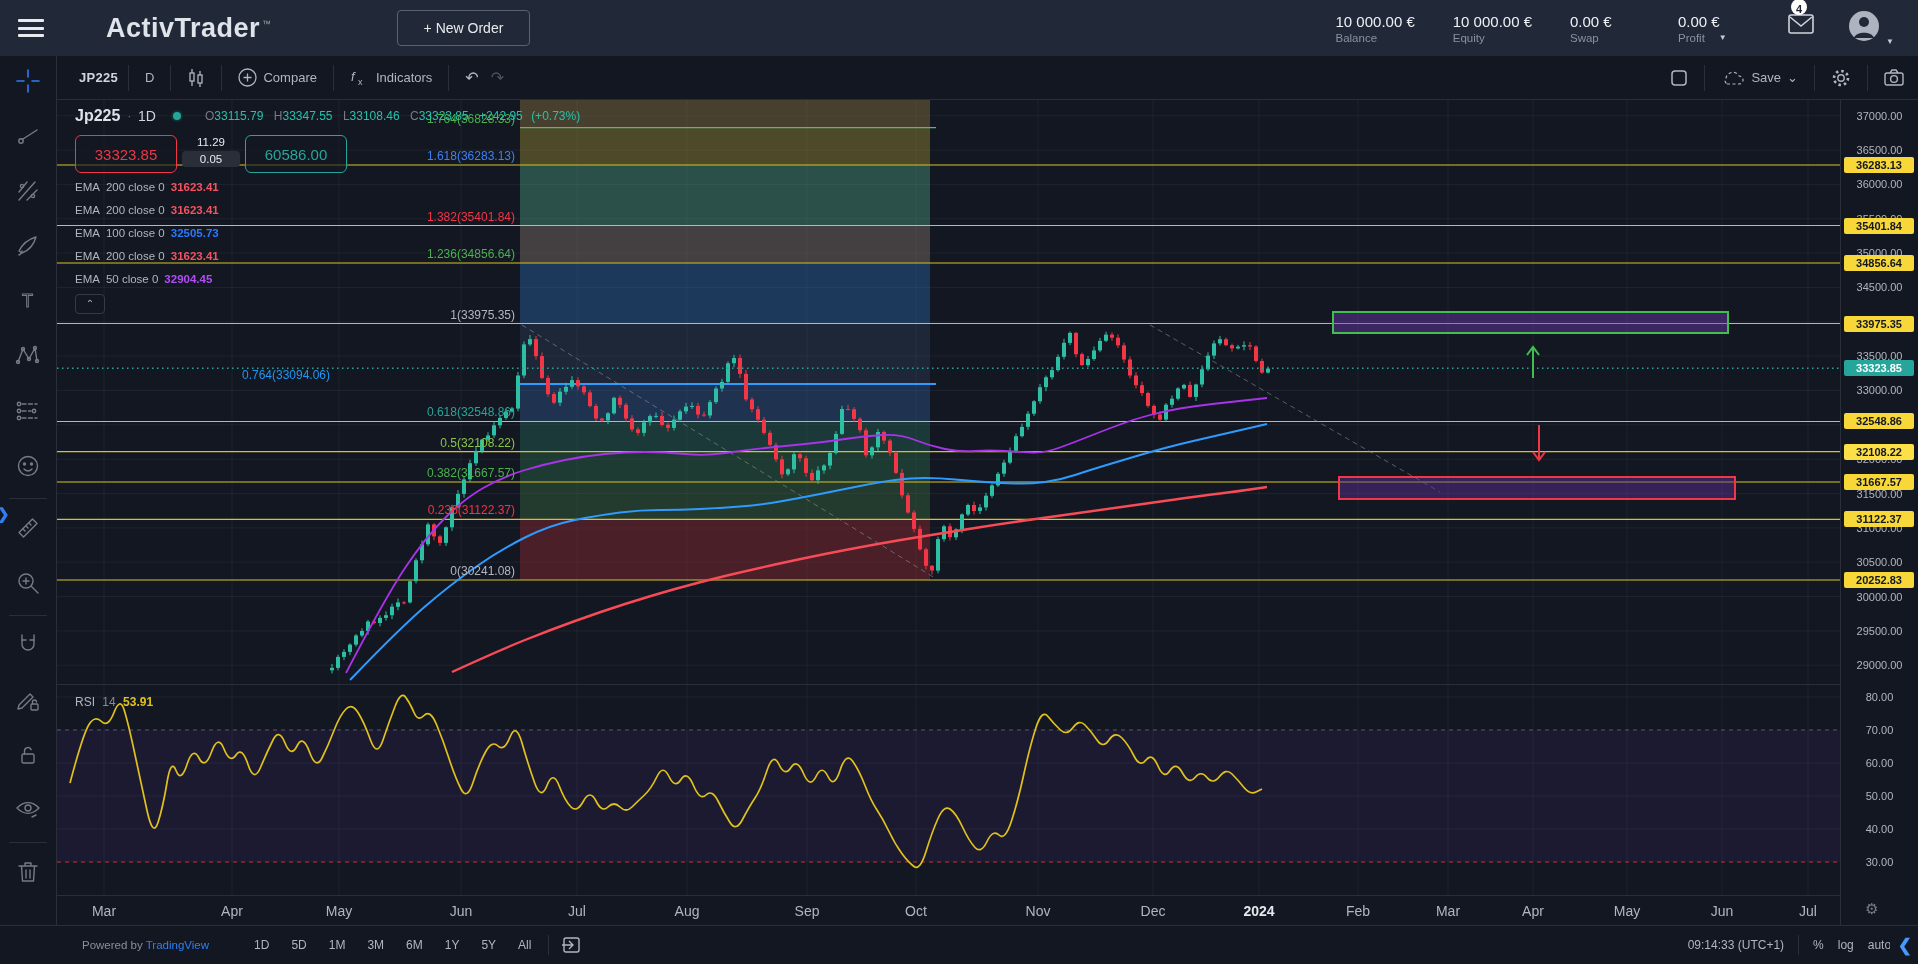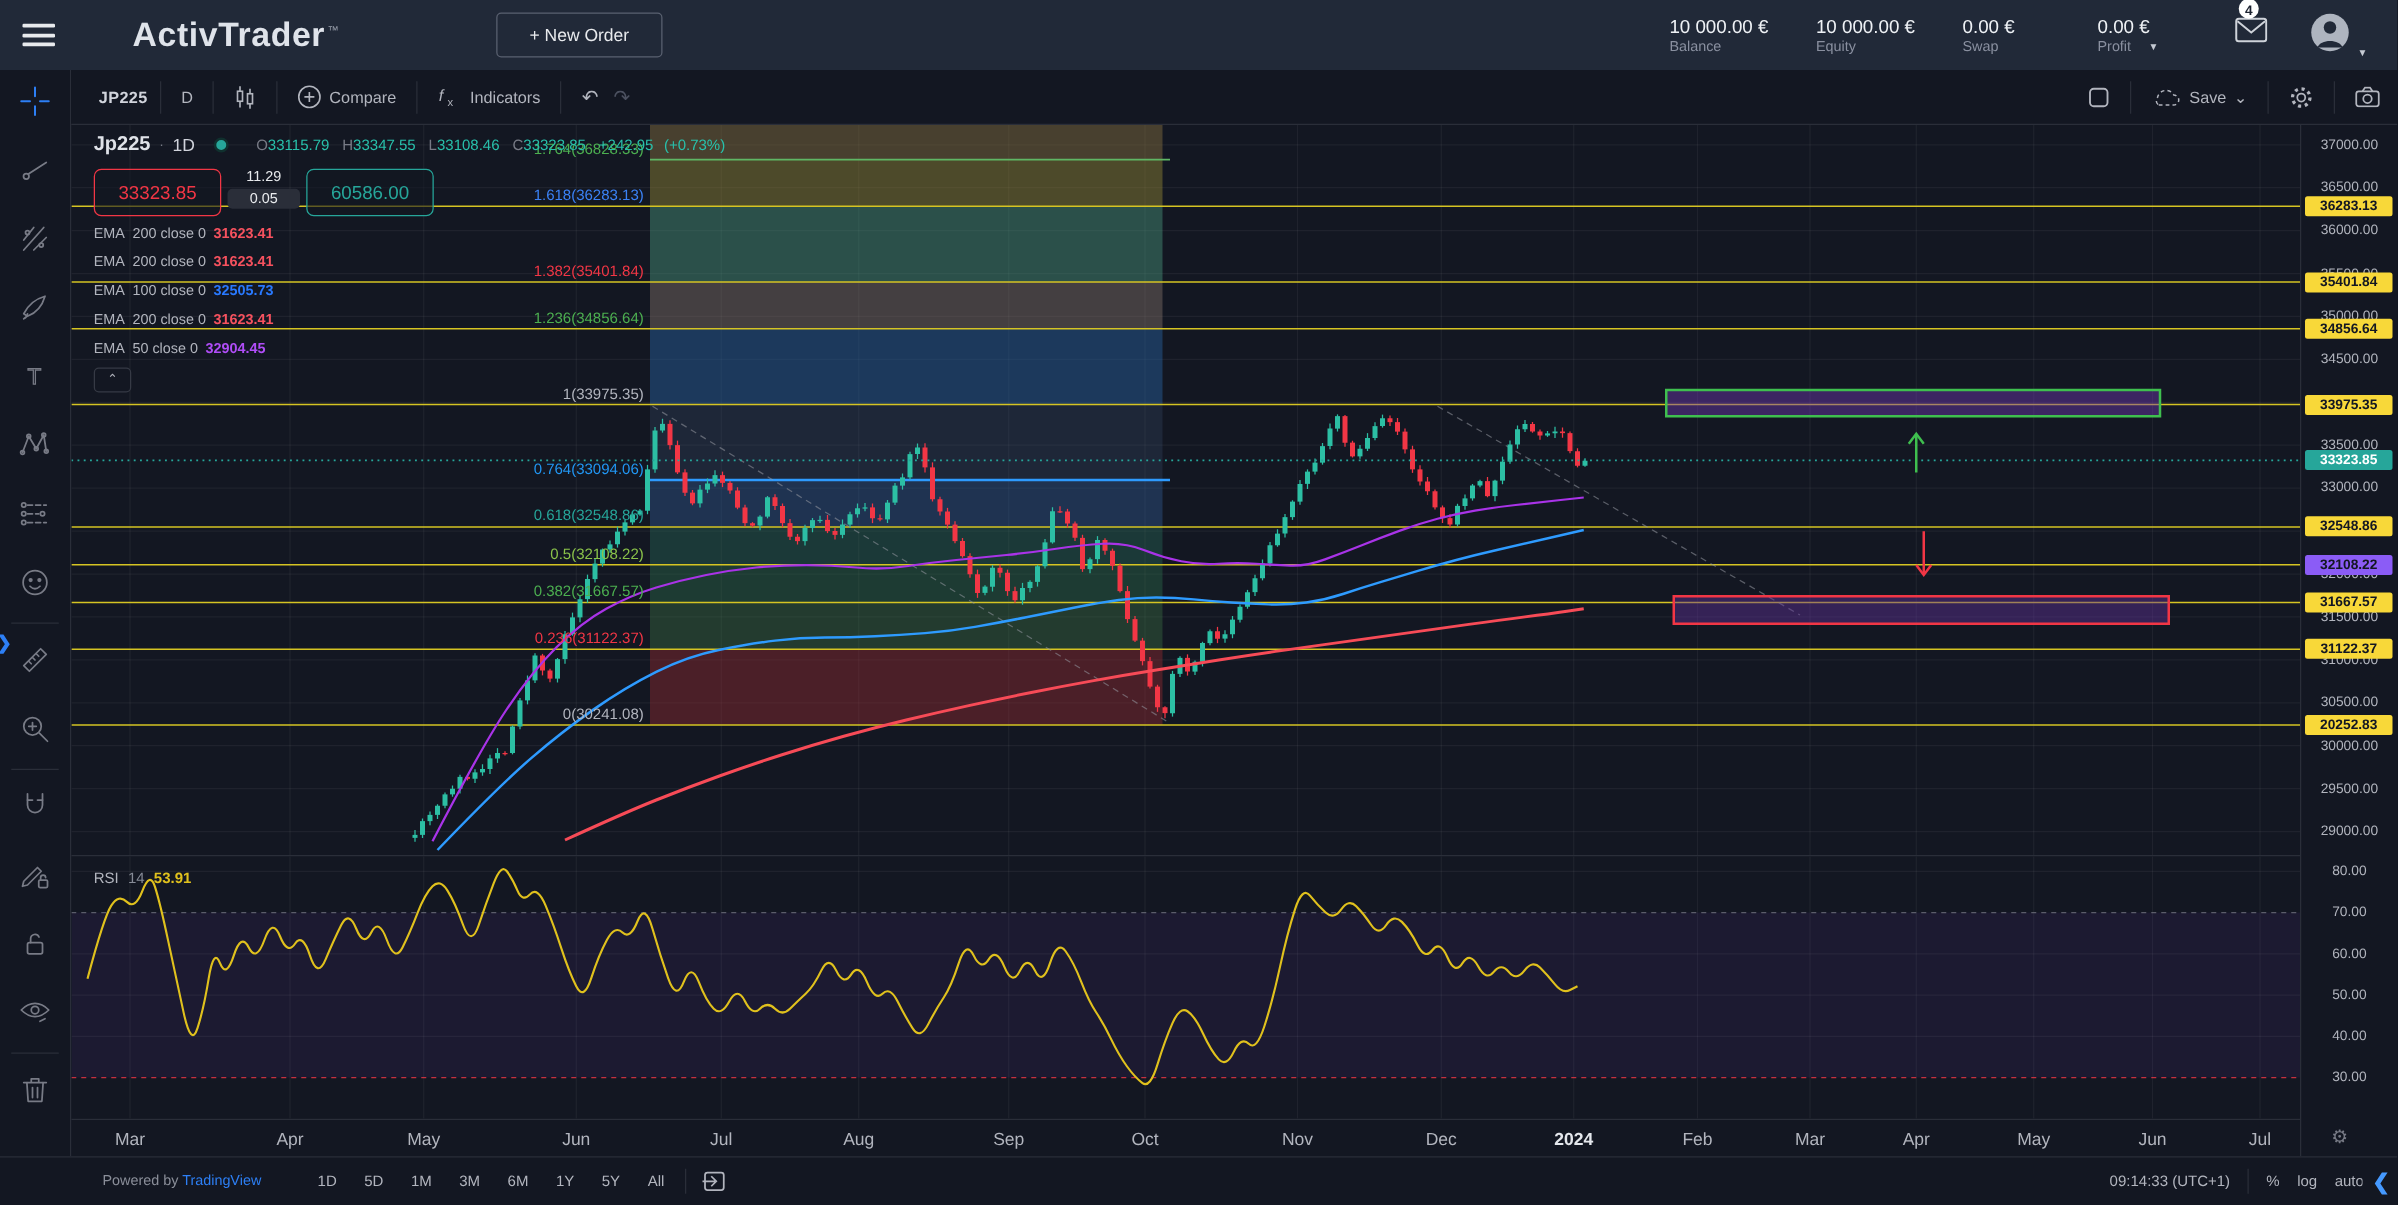--- a/index.html
+++ b/index.html
@@ -726,21 +726,21 @@
           <line x1="1482" y1="325" x2="1482" y2="360"></line>
           <path d="M1476 352 L1482 360 L1488 352"></path>
         </g>
       </svg>
     <div id="fib-labels">
         <div class="fib-label" style="top: 11.5549px; color: rgb(76, 175, 80);">1.764(36828.33)</div>
         <div class="fib-label" style="top: 49px; color: rgb(59, 130, 246);">1.618(36283.13)</div>
         <div class="fib-label" style="top: 109.528px; color: rgb(242, 54, 69);">1.382(35401.84)</div>
         <div class="fib-label" style="top: 146.973px; color: rgb(76, 175, 80);">1.236(34856.64)</div>
         <div class="fib-label" style="top: 207.501px; color: rgb(178, 181, 190);">1(33975.35)</div>
-        <div class="fib-label" style="top: 268.03px; color: rgb(33, 150, 243);">0.764(33094.06)</div>
+        <div class="fib-label" style="top: 268.03px; color: rgb(33, 150, 243); text-align: center;">0.764(33094.06)</div>
         <div class="fib-label" style="top: 305.475px; color: rgb(38, 166, 154);">0.618(32548.86)</div>
         <div class="fib-label" style="top: 335.738px; color: rgb(139, 195, 74);">0.5(32108.22)</div>
         <div class="fib-label" style="top: 366.003px; color: rgb(76, 175, 80);">0.382(31667.57)</div>
         <div class="fib-label" style="top: 403.448px; color: rgb(242, 54, 69);">0.236(31122.37)</div>
         <div class="fib-label" style="top: 463.976px; color: rgb(178, 181, 190);">0(30241.08)</div>
       </div>
 
     <div id="legend">
       <div class="row1">
         <span class="sym-name">Jp225</span>
@@ -871,21 +871,21 @@
       <div class="tick" style="top: 630px;">70.00</div>
       <div class="tick" style="top: 663px;">60.00</div>
       <div class="tick" style="top: 696px;">50.00</div>
       <div class="tick" style="top: 729px;">40.00</div>
       <div class="tick" style="top: 762px;">30.00</div>
       <div class="badge" style="top: 65px; background: rgb(248, 216, 57);">36283.13</div>
       <div class="badge" style="top: 125.528px; background: rgb(248, 216, 57);">35401.84</div>
       <div class="badge" style="top: 162.973px; background: rgb(248, 216, 57);">34856.64</div>
       <div class="badge" style="top: 223.501px; background: rgb(248, 216, 57);">33975.35</div>
       <div class="badge" style="top: 321.475px; background: rgb(248, 216, 57);">32548.86</div>
-      <div class="badge" style="top: 351.738px; background: #8b5cf6;">32108.22</div>
+      <div class="badge" style="top: 351.738px; background: #fde047;">32108.22</div>
       <div class="badge" style="top: 382.003px; background: rgb(248, 216, 57);">31667.57</div>
       <div class="badge" style="top: 419.448px; background: rgb(248, 216, 57);">31122.37</div>
       <div class="badge" style="top: 479.976px; background: rgb(248, 216, 57);">20252.83</div>
       <div class="badge" style="top: 268.247px; background: rgb(38, 166, 154); color: rgb(255, 255, 255);">33323.85</div>
     </div>
 
   <footer id="bottom-bar">
     <span id="powered"><span>Powered by</span> <a>TradingView</a></span>
     <div id="ranges">
         <span class="range-btn">1D</span>

